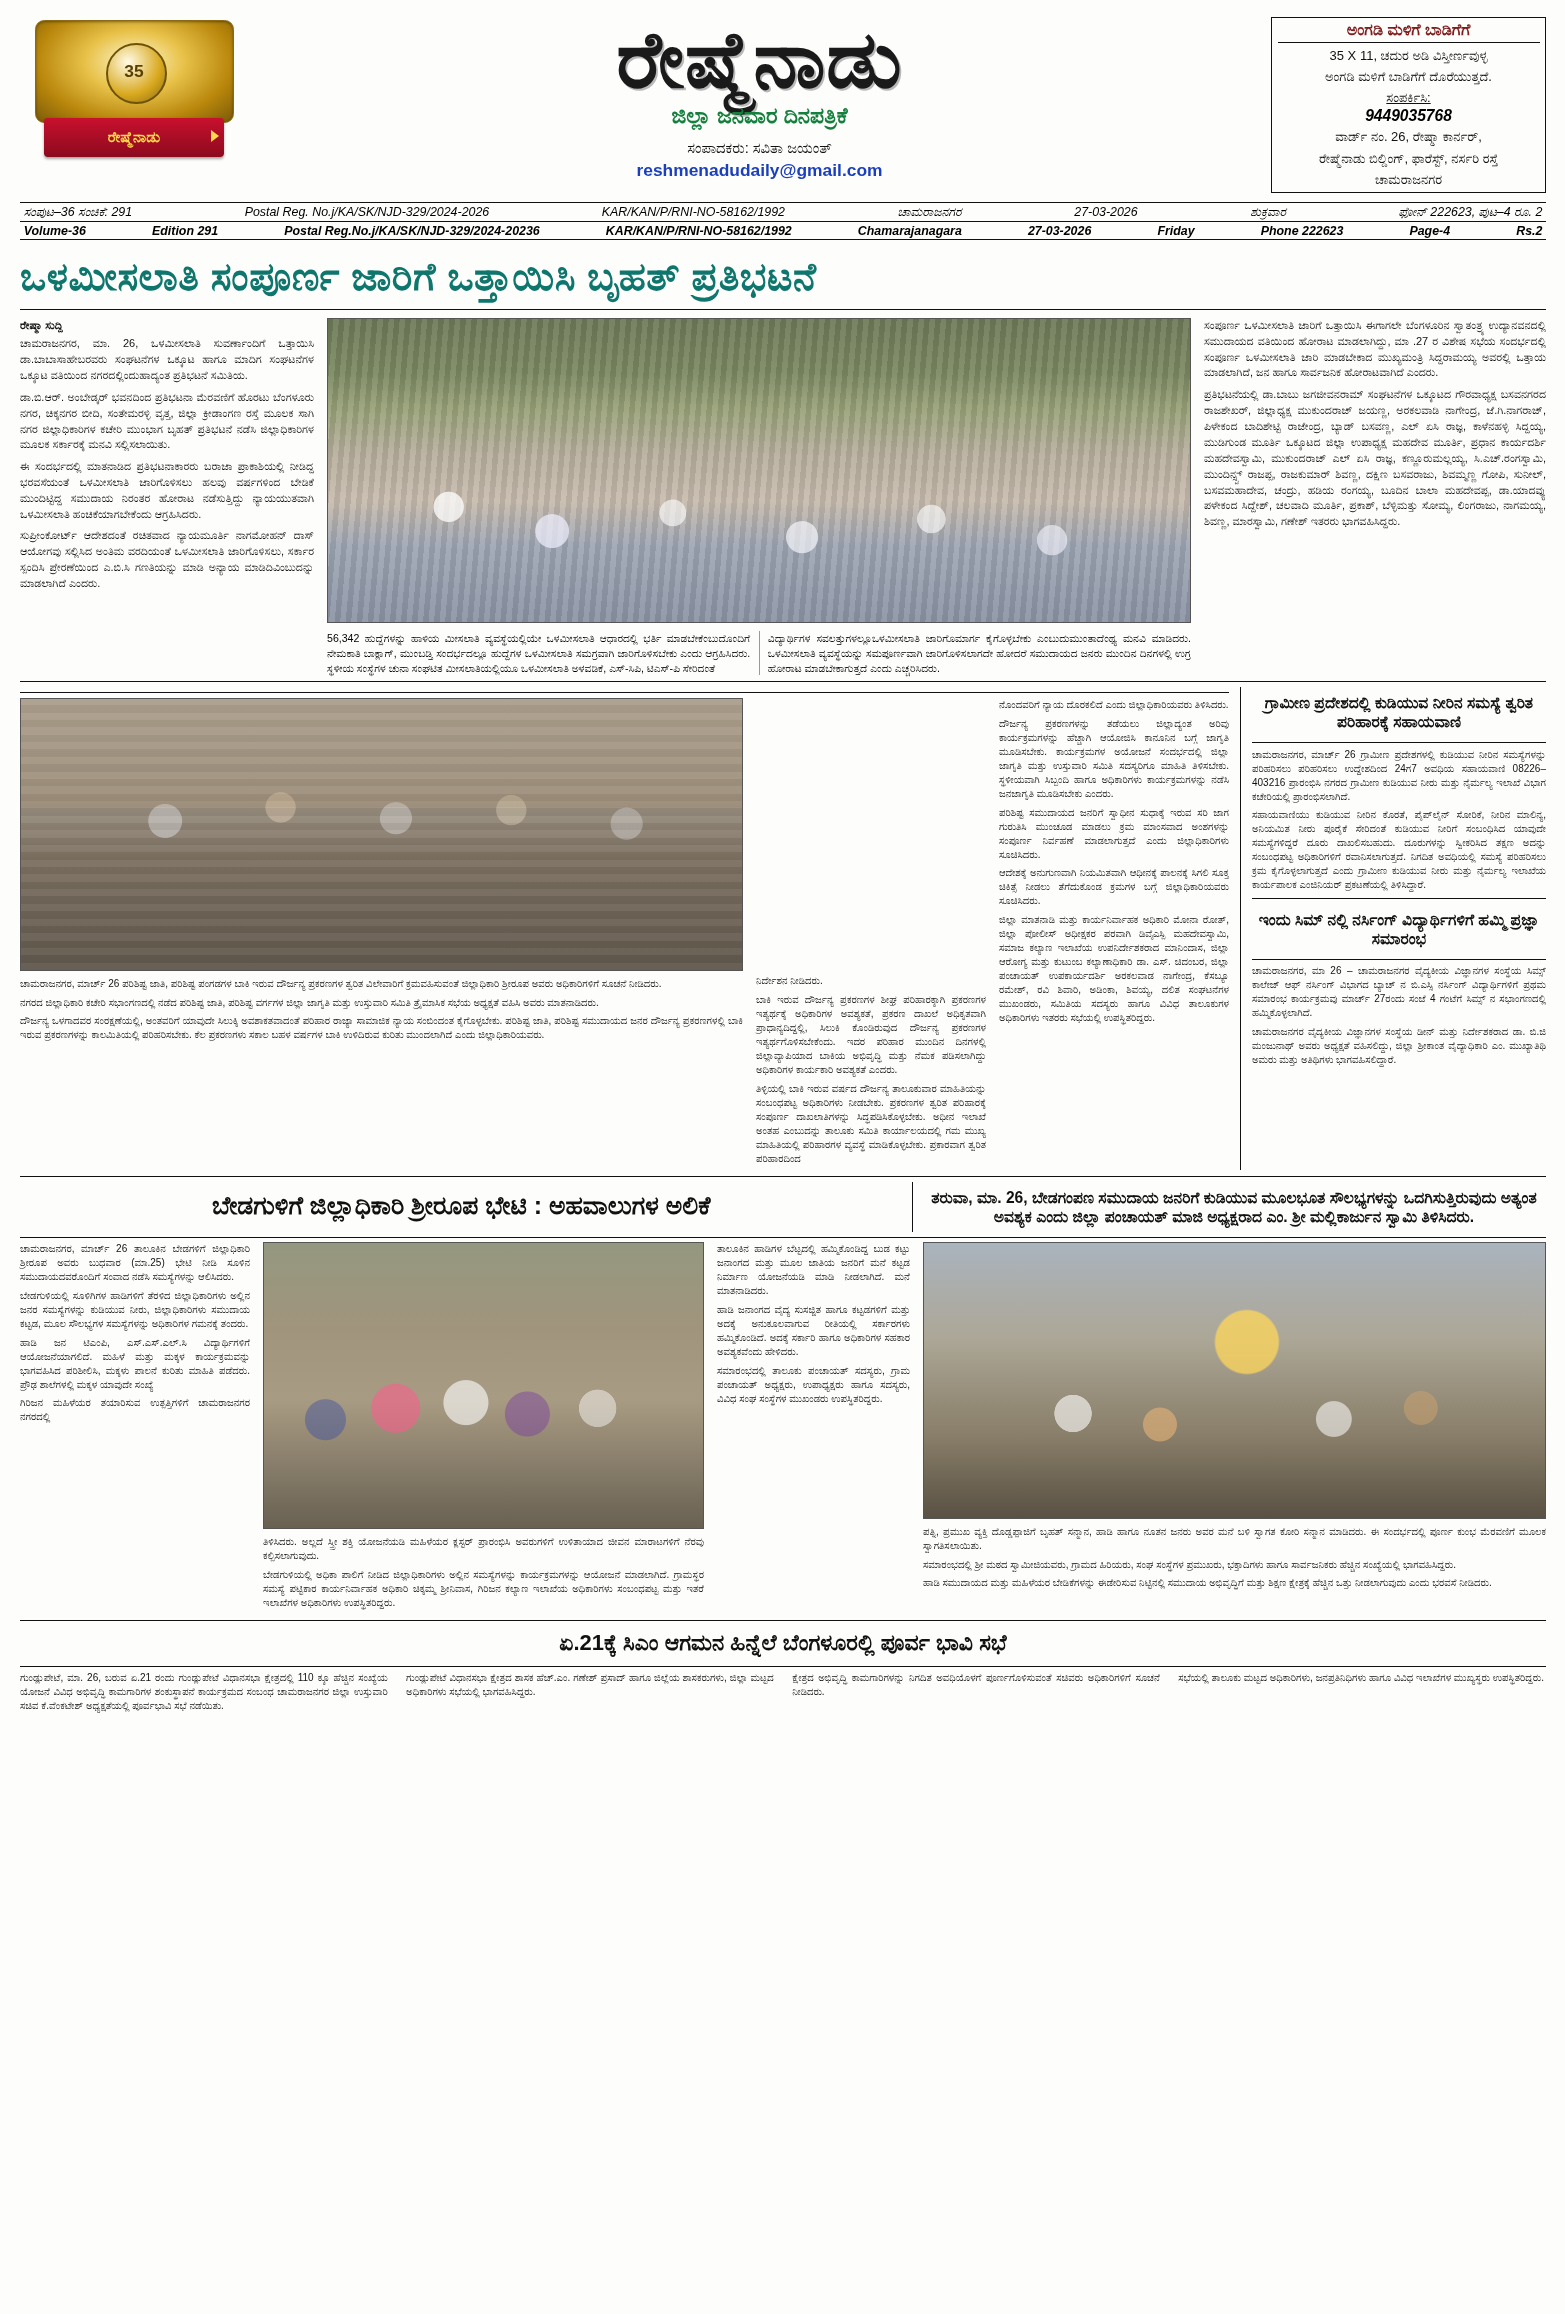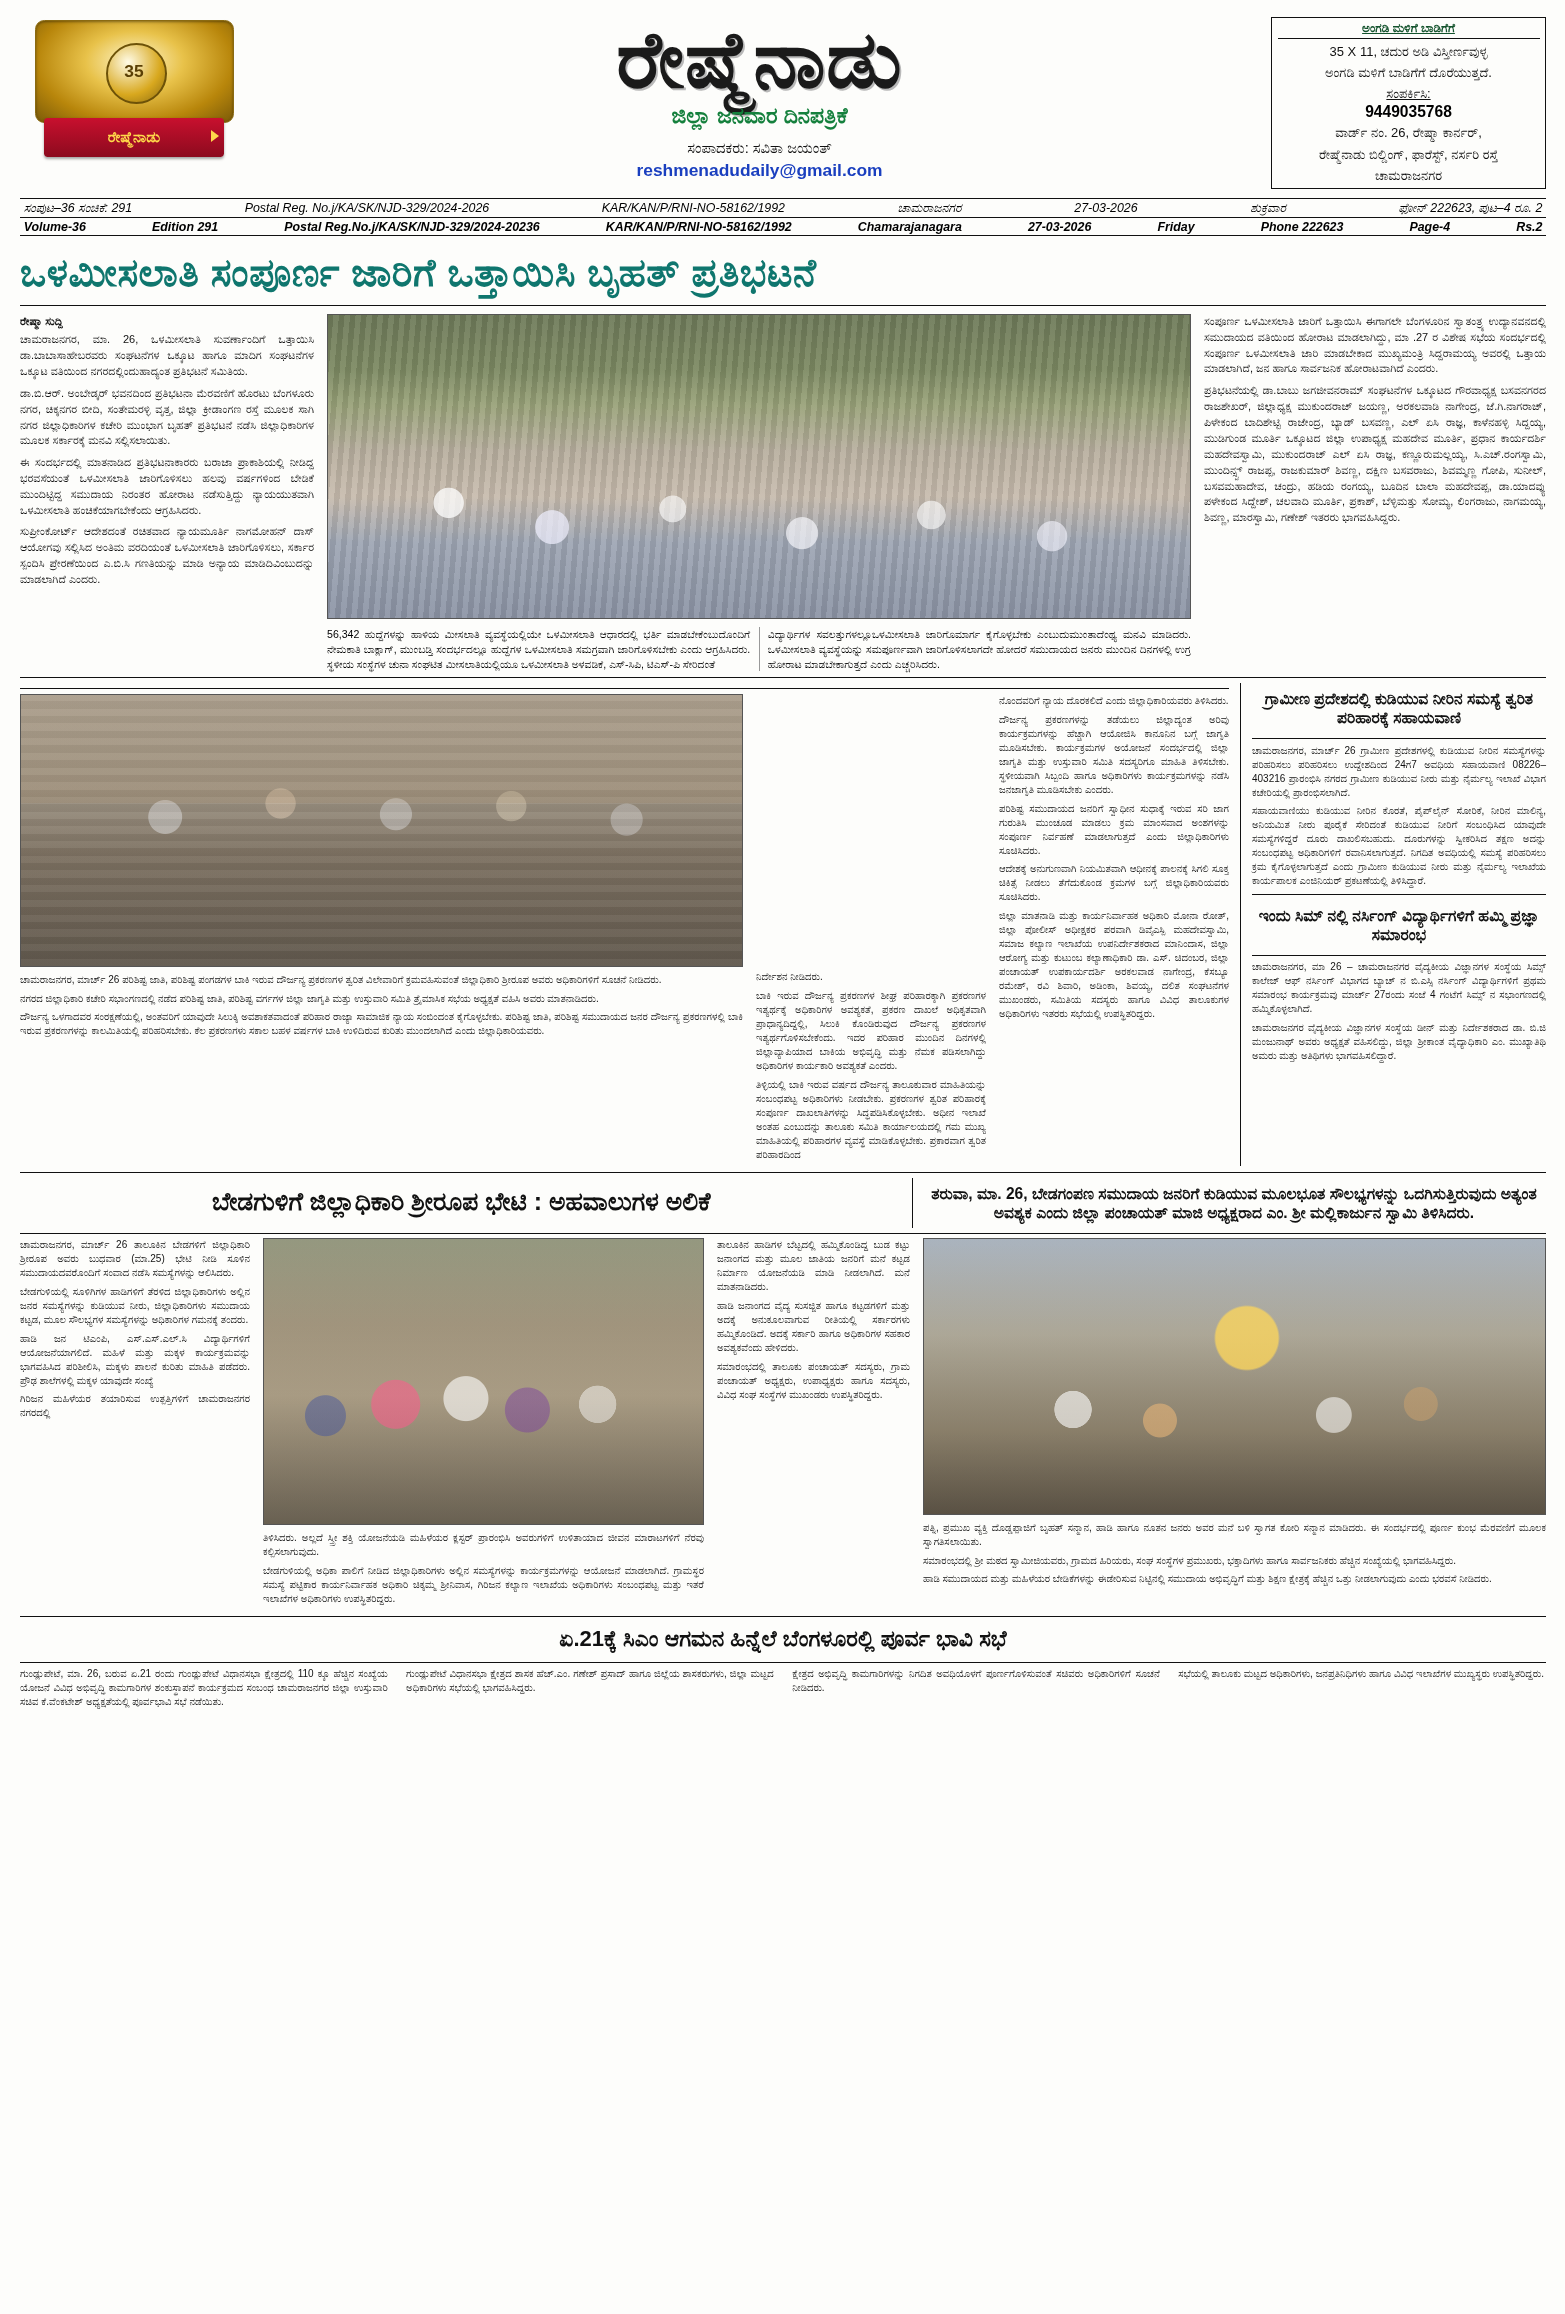--- a/index.html
+++ b/index.html
@@ -37,23 +37,23 @@
     font-size:79px;font-weight:bold;letter-spacing:0.9px;line-height:1;color:#1a1a1a;
     text-shadow:1.8px 1.8px 0 #b9b9b9;
   }
   .paper-sub{font-size:22px;color:#15803d;margin-top:3.7px;font-weight:bold;}
   .paper-editor{font-size:14.7px;margin-top:11px;color:#111;}
   .paper-mail{font-size:17.4px;color:#1a3fbf;margin-top:2.8px;font-weight:bold;}
   .adbox{
     width:275px;flex:0 0 275px;border:1.8px solid #111;padding:3.7px 5.5px;box-sizing:border-box;
     text-align:center;min-height:138px;
   }
-  .adbox .ad-h{font-size:12px;font-weight:bold;border-bottom:0.9px solid #111;padding-bottom:2.8px;color:#14532d;text-decoration:underline;}
+  .adbox .ad-h{font-size:16px;font-weight:bold;border-bottom:0.9px solid #111;padding-bottom:2.8px;color:#7f1d1d;}
   .adbox .ad-l{font-size:13px;line-height:1.35;margin-top:3.7px;color:#111;}
-  .adbox .ad-phone{font-size:15.6px;font-weight:bold;}
+  .adbox .ad-phone{font-size:15.6px;font-weight:bold;font-style:italic;}
   
   .strip{border-top:1.8px solid #111;border-bottom:1.8px solid #111;margin-top:9.2px;}
   .strip-row{display:flex;font-size:12.4px;padding:1.8px 3.7px;align-items:center;font-style:italic;}
   .strip-row.kn{border-bottom:0.9px solid #111;}
   .strip-row span{white-space:nowrap;}
   .strip-row .sp{flex:1;}
   
   .headline{
     text-align:left;font-size:39px;font-weight:bold;color:#0f766e;padding:14.7px 0 9.2px;
     letter-spacing:0.5px;

